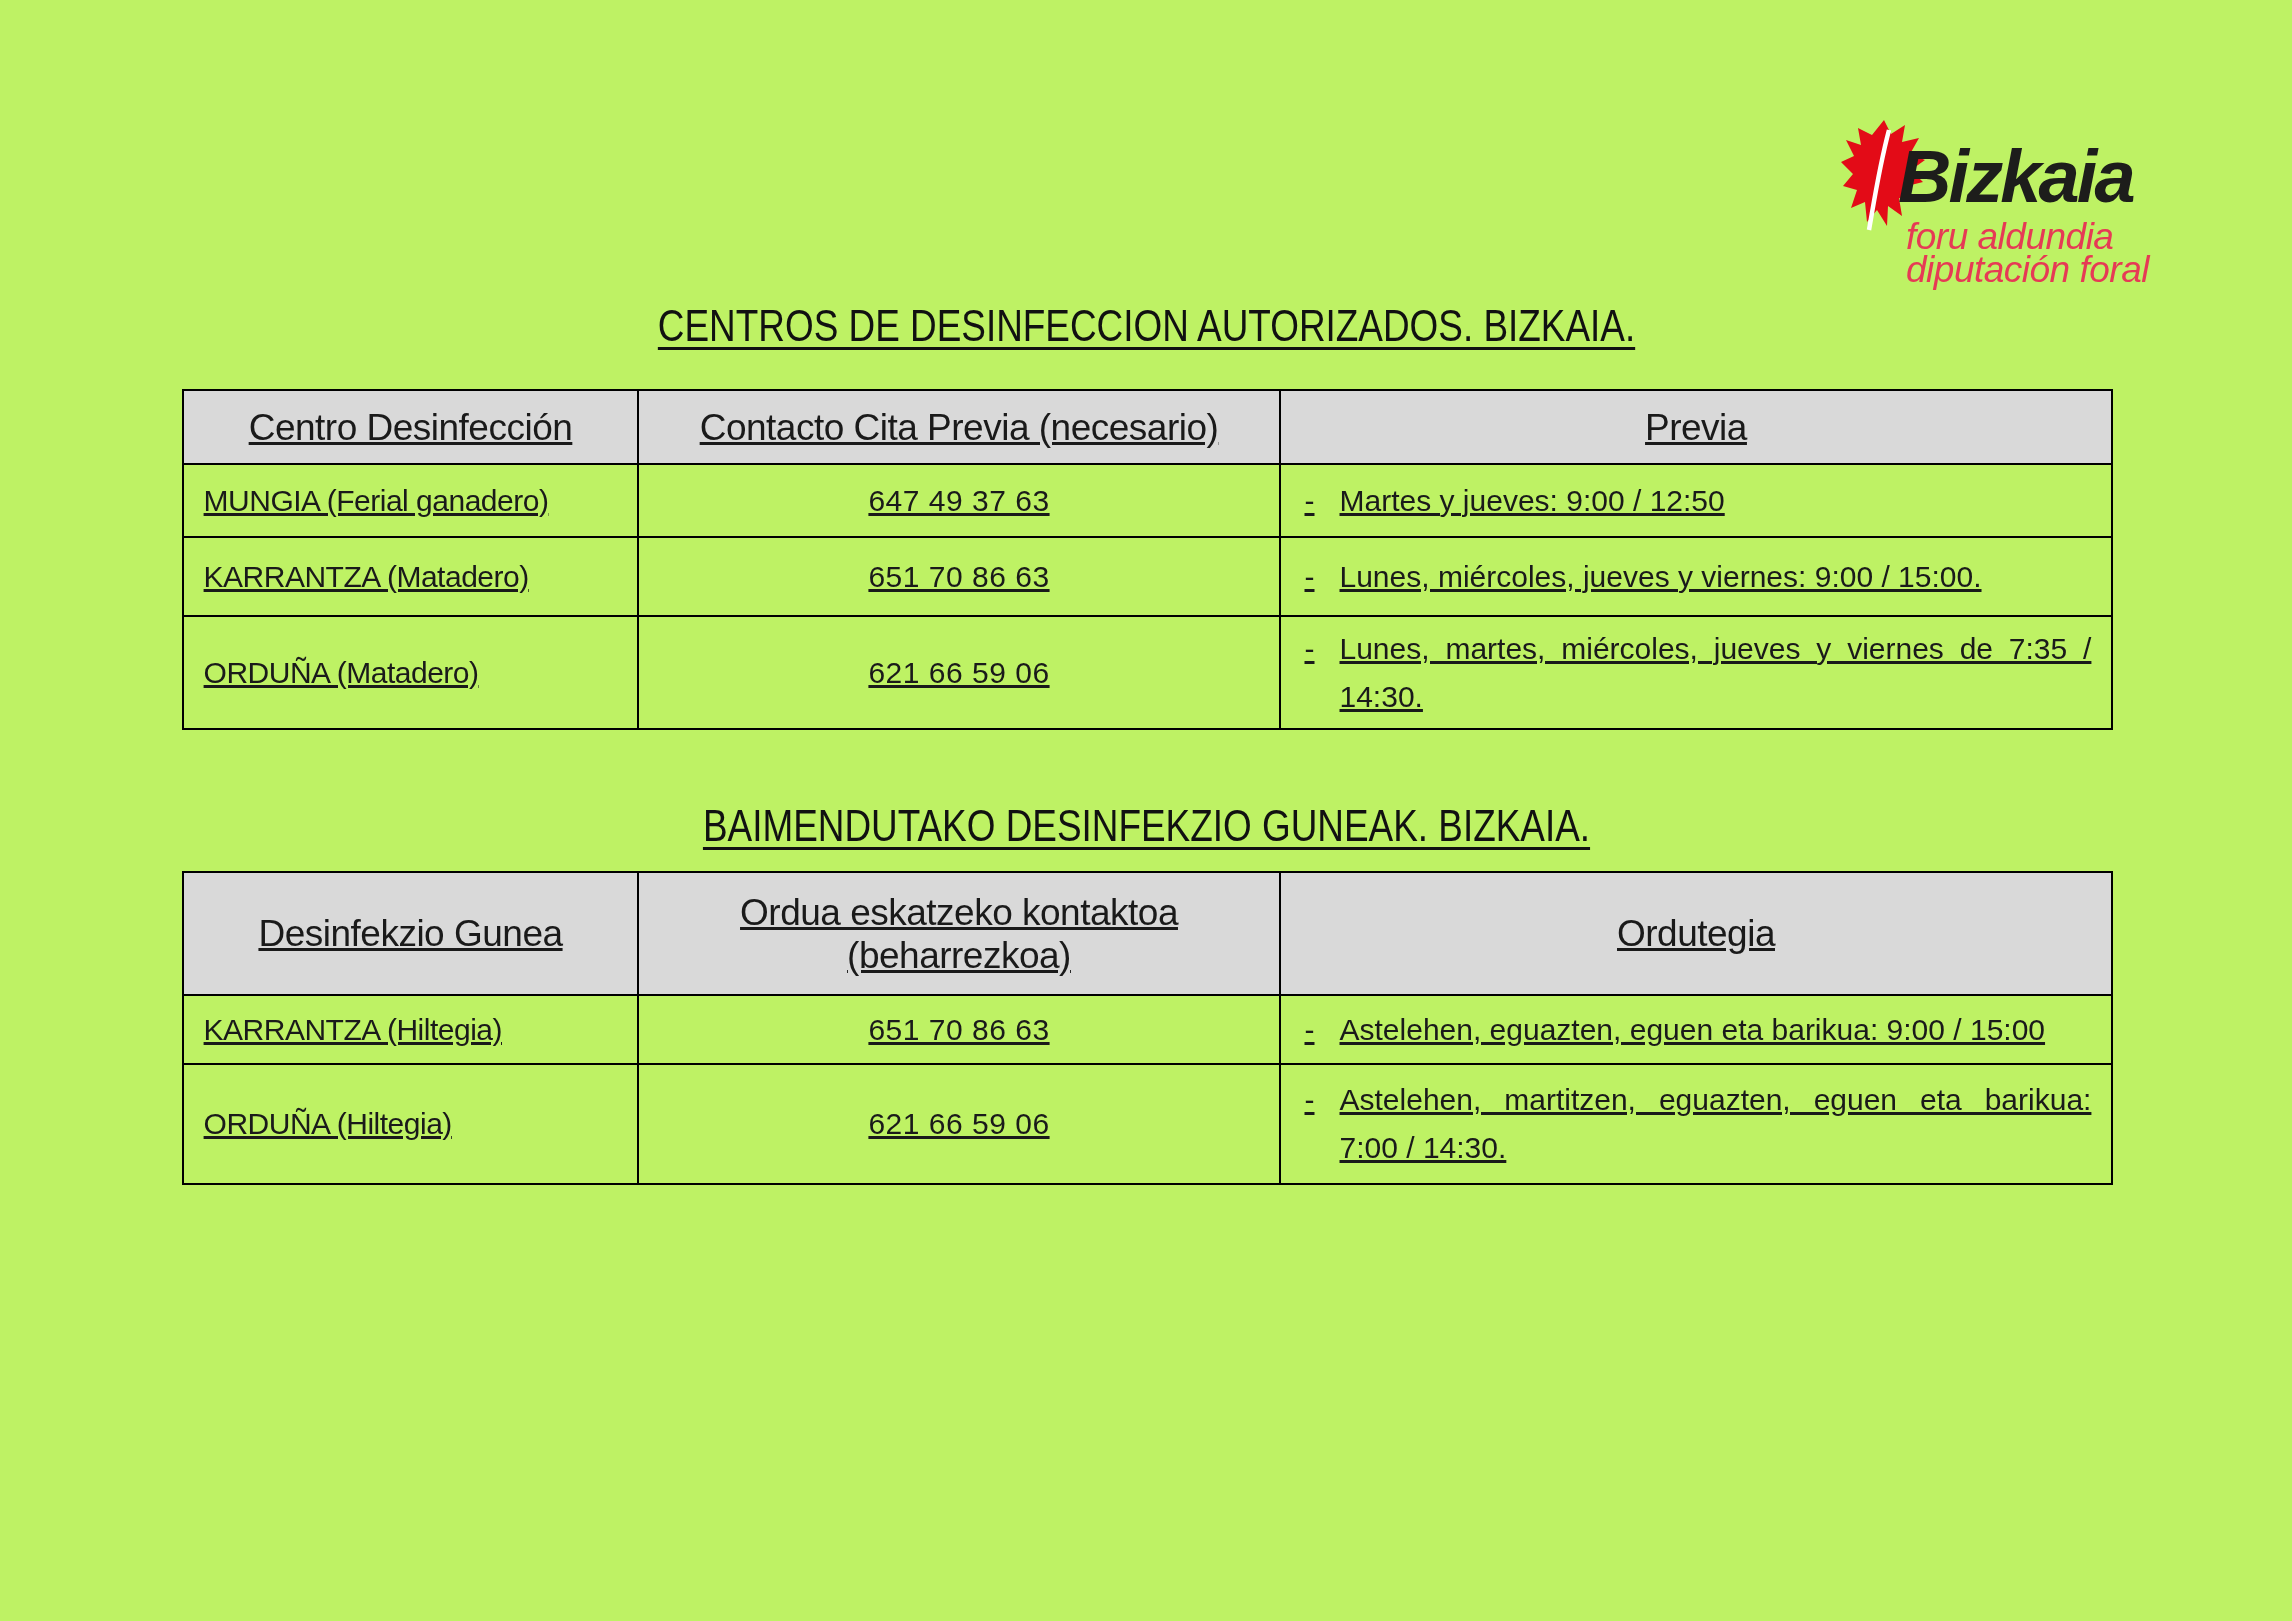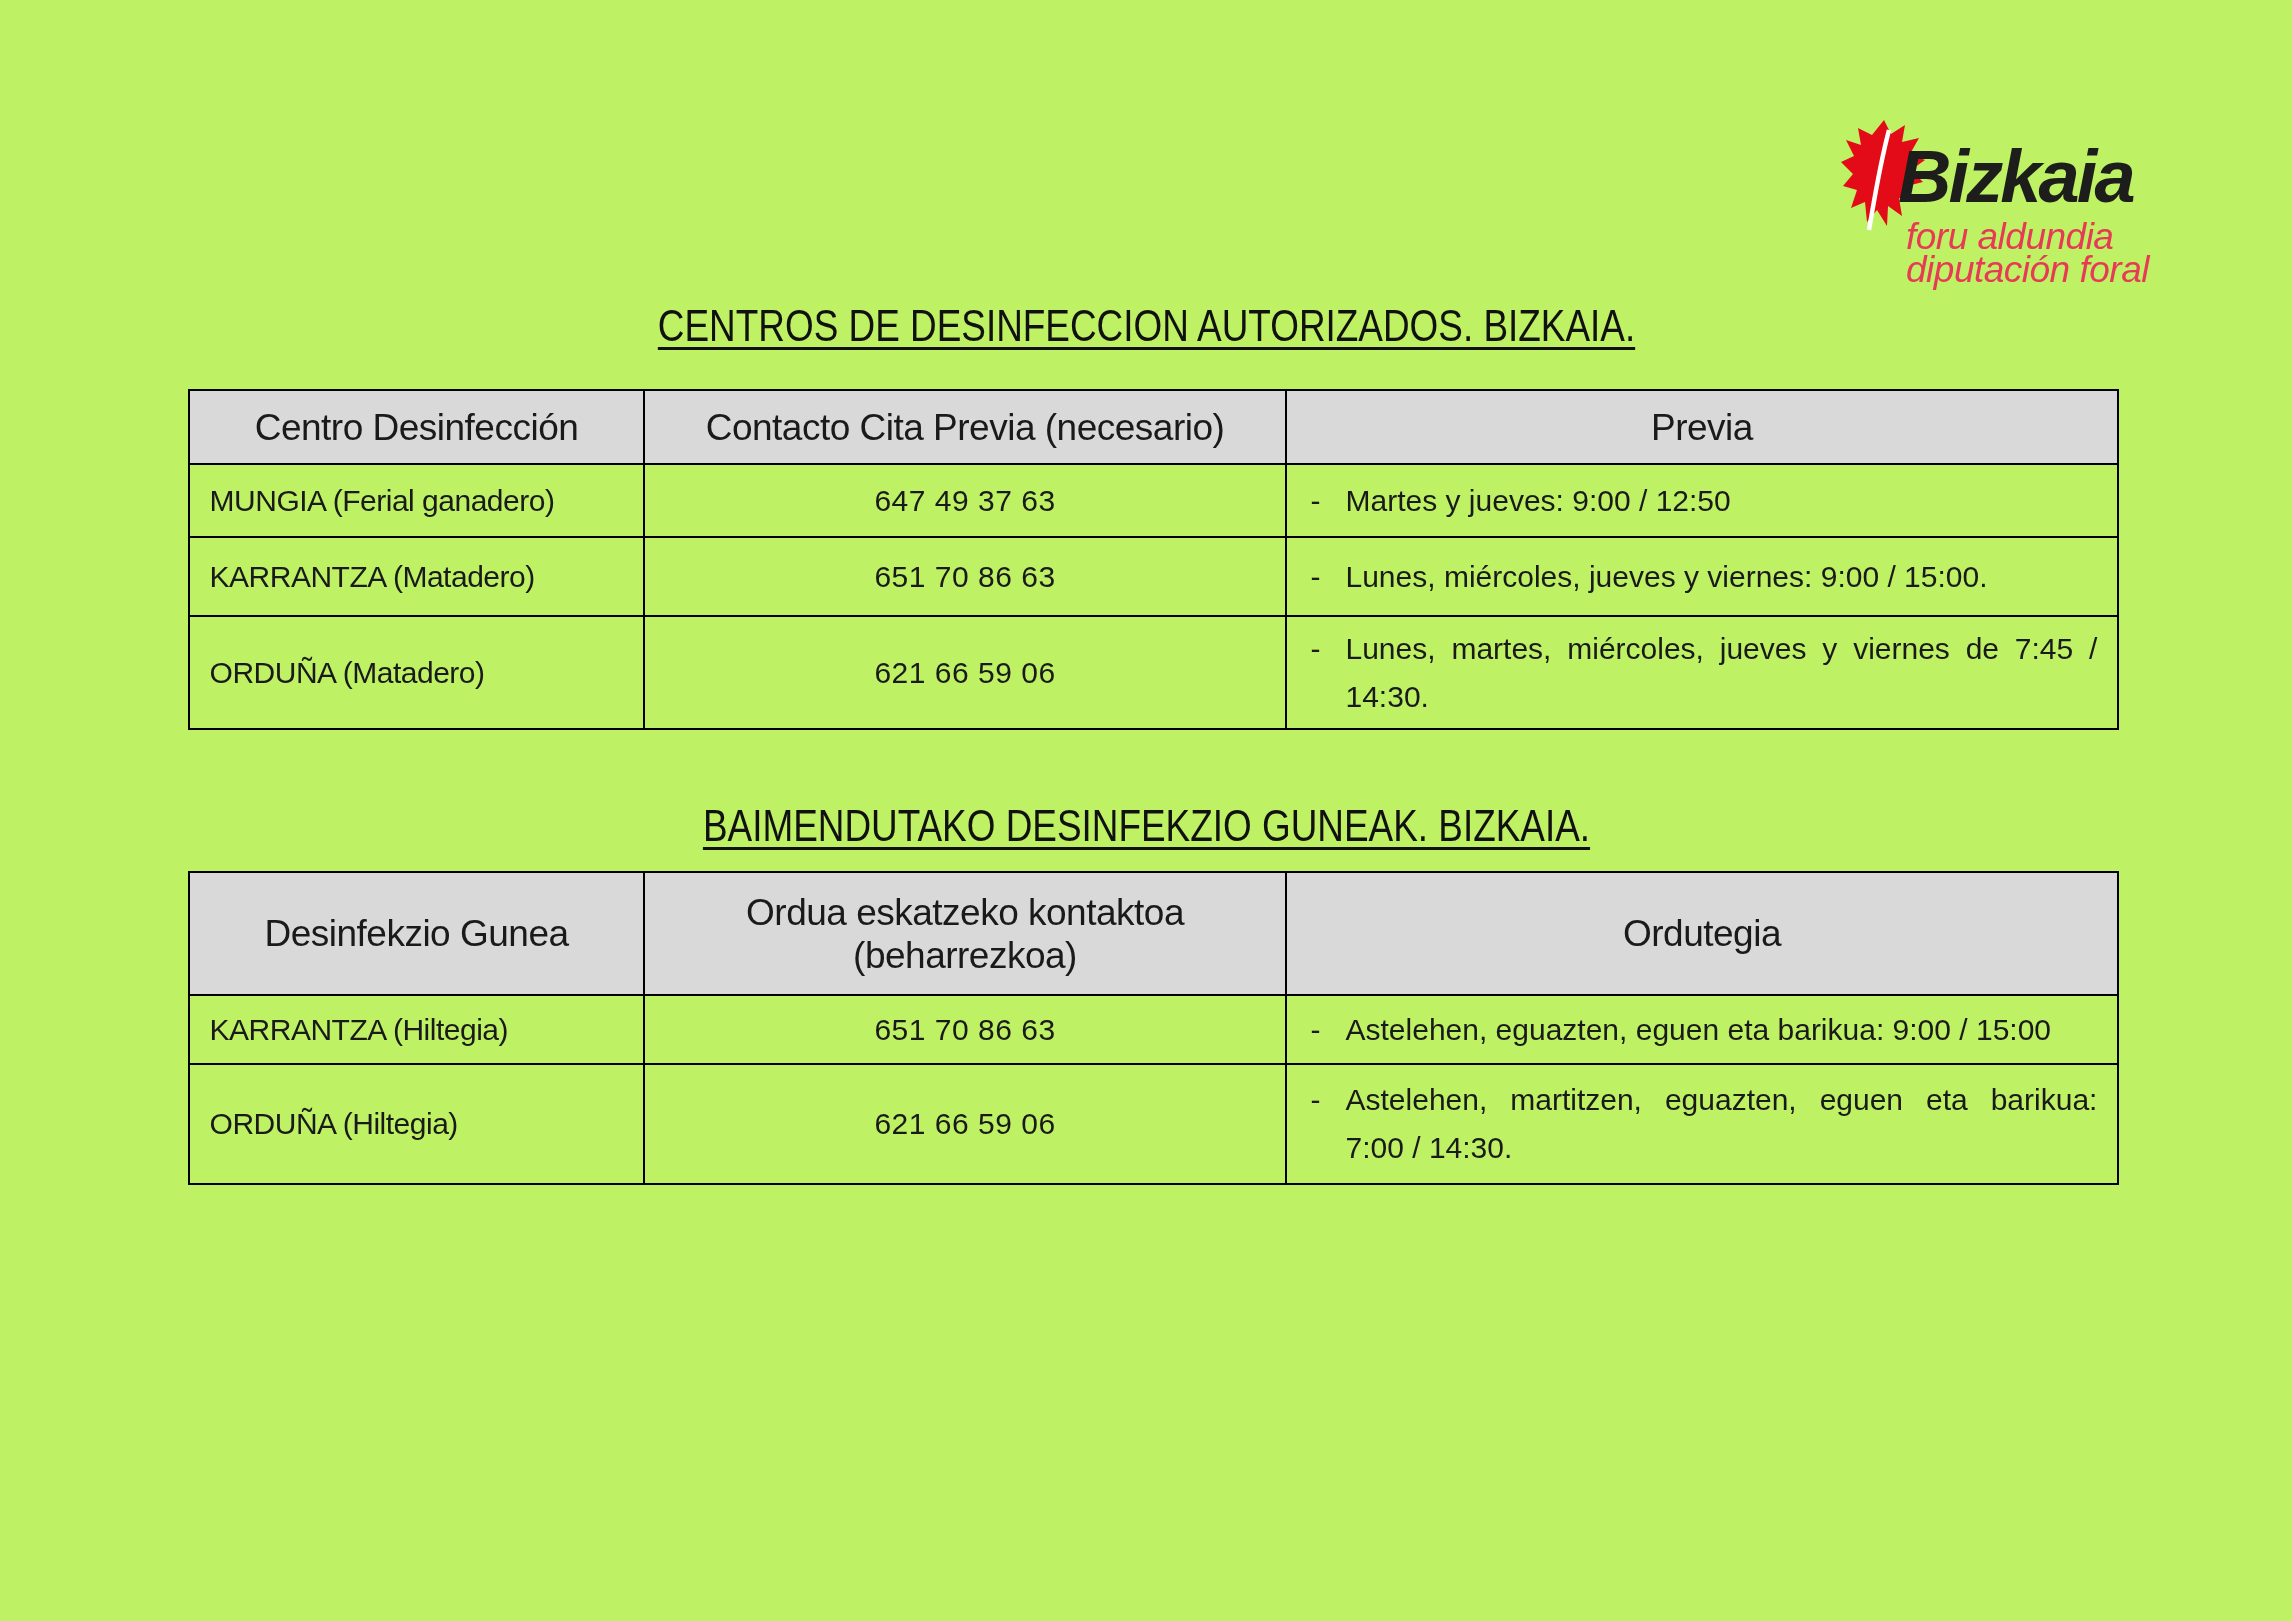--- a/index.html
+++ b/index.html
@@ -26,22 +26,23 @@
     font-size:45px;line-height:49px;color:#111;
     transform:scaleX(0.82);transform-origin:center;
     text-decoration:underline;text-underline-offset:5.9px;text-decoration-thickness:2.5px;
     white-space:nowrap;
   }
   .title1{top:301px;}
   .title2{top:801px;}
 
   
   table.tbl{
-    position:absolute;left:188px;width:1929px;border-collapse:collapse;table-layout:fixed;
+    position:absolute;left:182px;width:1929px;border-collapse:collapse;table-layout:fixed;
     border:2.9px solid var(--border-black,#000);
+    text-decoration:underline;
   }
   .tbl1{top:389px;}
   .tbl2{top:871px;}
   col.c1{width:455px;} col.c2{width:642px;} col.c3{width:832px;}
   .tbl th,.tbl td{border:2px solid var(--border-black,#000);vertical-align:middle;}
   .tbl th{
     background:var(--header-bg,#d9d9d9);font-weight:normal;font-size:37px;
     text-align:center;letter-spacing:-0.5px;white-space:pre-line;line-height:43px;
   }
   .tbl td{font-size:30px;}
@@ -119,21 +120,21 @@
           </div>
         </td>
       </tr>
       <tr class="r2">
         <td class="name">ORDUÑA (Matadero)</td>
         <td class="phone">621 66 59 06</td>
         <td class="sched">
           <div class="item">
             <span class="dash">-</span>
             <div class="stext">
-              <div class="line just">Lunes, martes, miércoles, jueves y viernes de 7:45 /</div>
+              <div class="line just">Lunes, martes, miércoles, jueves y viernes de 7:35 /</div>
               <div class="line">14:30.</div>
             </div>
           </div>
         </td>
       </tr>
     </tbody>
   </table>
 
   <div class="title title2">BAIMENDUTAKO DESINFEKZIO GUNEAK. BIZKAIA.</div>
 

